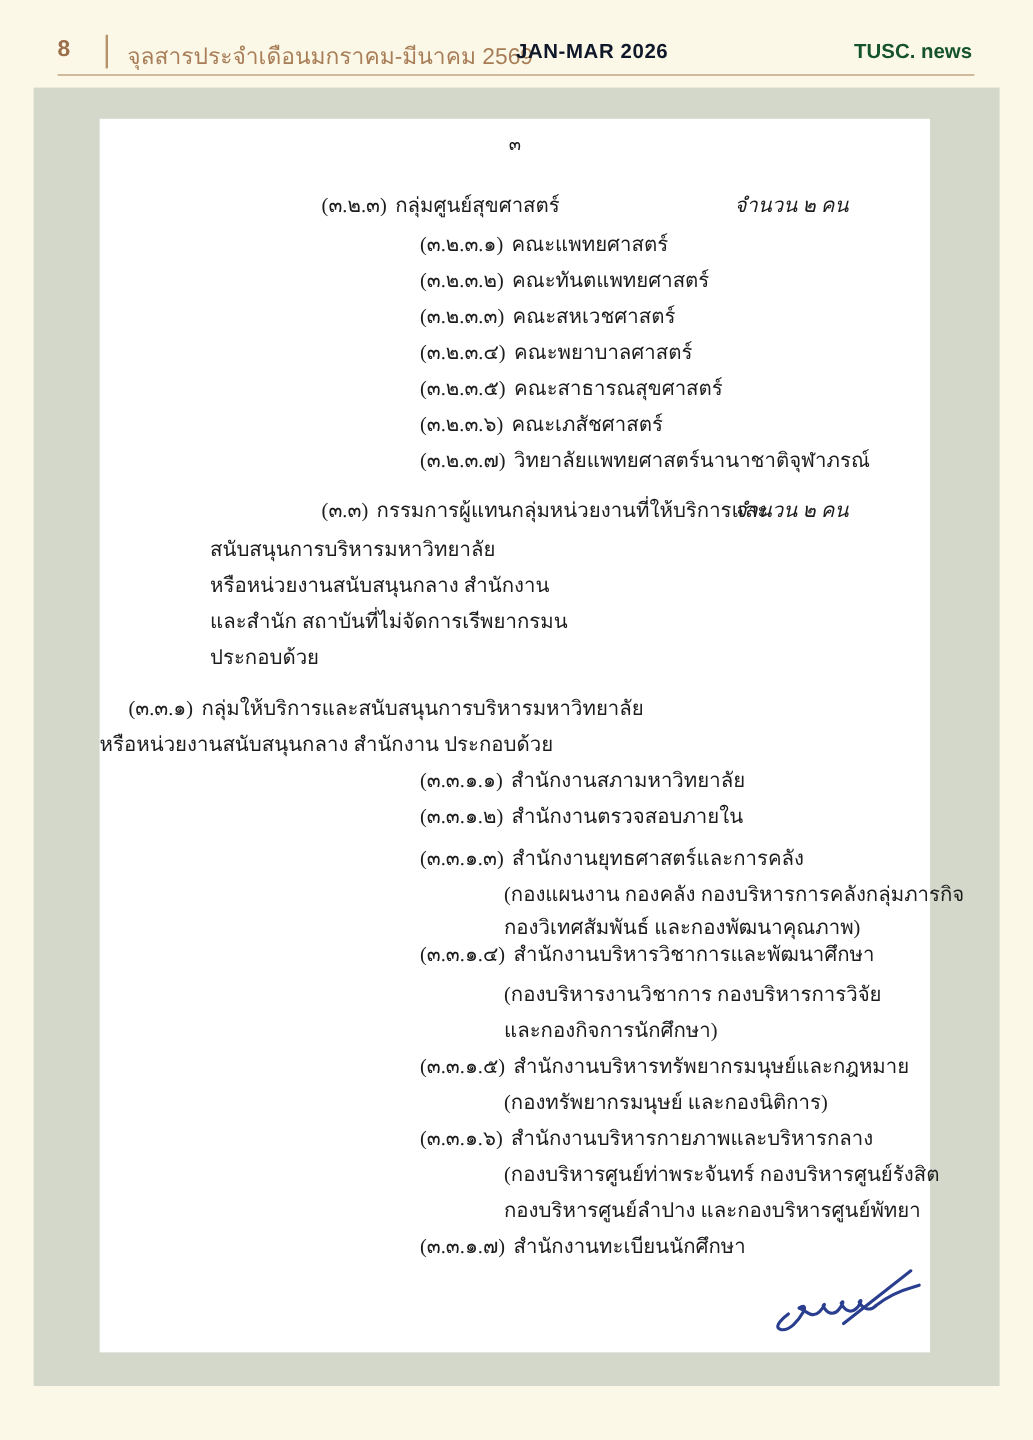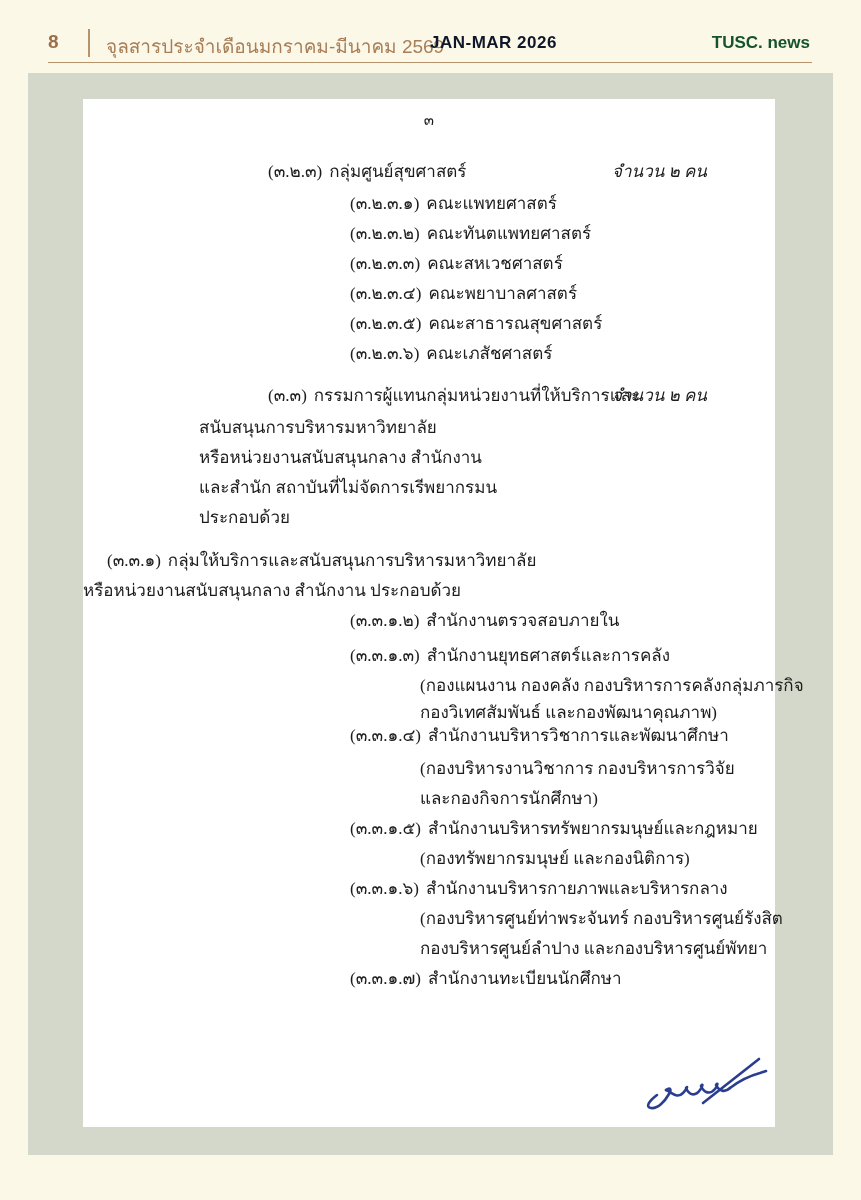--- a/index.html
+++ b/index.html
@@ -51,21 +51,21 @@
   }
   .doc-lines{
     position:absolute;top:58px;left:0;right:0;
   }
   .doc-line{
     position:relative;height:30px;line-height:30px;white-space:nowrap;
   }
   .doc-line .num{margin-right:7px;}
   .doc-line .right-col{position:absolute;left:529px;top:0;font-style:italic;}
   .lvl-l1 {padding-left:185px;}
-  .lvl-l1c{padding-left:116px;}
+  .lvl-l1c{padding-left:92px;}
   .lvl-l2 {padding-left:242px;}
   .lvl-l2c{}
   .lvl-l3 {padding-left:267px;}
   .lvl-l4 {padding-left:337px;}
   
   .signature{
     position:absolute;left:560px;top:948px;width:140px;height:70px;
   }
 </style>
 </head>
@@ -82,27 +82,29 @@
   <div class="docpage">
     <div class="doc-pageno">๓</div>
     <div class="doc-lines">
         <div class="doc-line lvl-l1"><span class="num">(๓.๒.๓)</span><span>กลุ่มศูนย์สุขศาสตร์</span><span class="right-col">จำนวน ๒ คน</span></div>
         <div class="doc-line lvl-l3" style="margin-top: 2px;"><span class="num">(๓.๒.๓.๑)</span><span>คณะแพทยศาสตร์</span></div>
         <div class="doc-line lvl-l3"><span class="num">(๓.๒.๓.๒)</span><span>คณะทันตแพทยศาสตร์</span></div>
         <div class="doc-line lvl-l3"><span class="num">(๓.๒.๓.๓)</span><span>คณะสหเวชศาสตร์</span></div>
         <div class="doc-line lvl-l3"><span class="num">(๓.๒.๓.๔)</span><span>คณะพยาบาลศาสตร์</span></div>
         <div class="doc-line lvl-l3"><span class="num">(๓.๒.๓.๕)</span><span>คณะสาธารณสุขศาสตร์</span></div>
         <div class="doc-line lvl-l3"><span class="num">(๓.๒.๓.๖)</span><span>คณะเภสัชศาสตร์</span></div>
+        <div class="doc-line lvl-l3"><span class="num">(๓.๒.๓.๗)</span><span>วิทยาลัยแพทยศาสตร์นานาชาติจุฬาภรณ์</span></div>
         <div class="doc-line lvl-l1" style="margin-top: 12px;"><span class="num">(๓.๓)</span><span>กรรมการผู้แทนกลุ่มหน่วยงานที่ให้บริการและ</span><span class="right-col">จำนวน ๒ คน</span></div>
         <div class="doc-line lvl-l1c" style="margin-top: 2px;"><span>สนับสนุนการบริหารมหาวิทยาลัย</span></div>
         <div class="doc-line lvl-l1c"><span>หรือหน่วยงานสนับสนุนกลาง สำนักงาน</span></div>
         <div class="doc-line lvl-l1c"><span>และสำนัก สถาบันที่ไม่จัดการเรีพยากรมน</span></div>
         <div class="doc-line lvl-l1c"><span>ประกอบด้วย</span></div>
         <div class="doc-line lvl-l2" style="margin-top: 13px; padding-left: 24px;"><span class="num">(๓.๓.๑)</span><span>กลุ่มให้บริการและสนับสนุนการบริหารมหาวิทยาลัย</span></div>
         <div class="doc-line lvl-l2c"><span>หรือหน่วยงานสนับสนุนกลาง สำนักงาน ประกอบด้วย</span></div>
+        <div class="doc-line lvl-l3"><span class="num">(๓.๓.๑.๑)</span><span>สำนักงานสภามหาวิทยาลัย</span></div>
         <div class="doc-line lvl-l3"><span class="num">(๓.๓.๑.๒)</span><span>สำนักงานตรวจสอบภายใน</span></div>
         <div class="doc-line lvl-l3" style="margin-top: 5px;"><span class="num">(๓.๓.๑.๓)</span><span>สำนักงานยุทธศาสตร์และการคลัง</span></div>
         <div class="doc-line lvl-l4"><span>(กองแผนงาน กองคลัง กองบริหารการคลังกลุ่มภารกิจ</span></div>
         <div class="doc-line lvl-l4" style="margin-top: -3px;"><span>กองวิเทศสัมพันธ์ และกองพัฒนาคุณภาพ)</span></div>
         <div class="doc-line lvl-l3" style="margin-top: -7px;"><span class="num">(๓.๓.๑.๔)</span><span>สำนักงานบริหารวิชาการและพัฒนาศึกษา</span></div>
         <div class="doc-line lvl-l4" style="margin-top: 3px;"><span>(กองบริหารงานวิชาการ กองบริหารการวิจัย</span></div>
         <div class="doc-line lvl-l4"><span>และกองกิจการนักศึกษา)</span></div>
         <div class="doc-line lvl-l3"><span class="num">(๓.๓.๑.๕)</span><span>สำนักงานบริหารทรัพยากรมนุษย์และกฎหมาย</span></div>
         <div class="doc-line lvl-l4"><span>(กองทรัพยากรมนุษย์ และกองนิติการ)</span></div>
         <div class="doc-line lvl-l3"><span class="num">(๓.๓.๑.๖)</span><span>สำนักงานบริหารกายภาพและบริหารกลาง</span></div>

